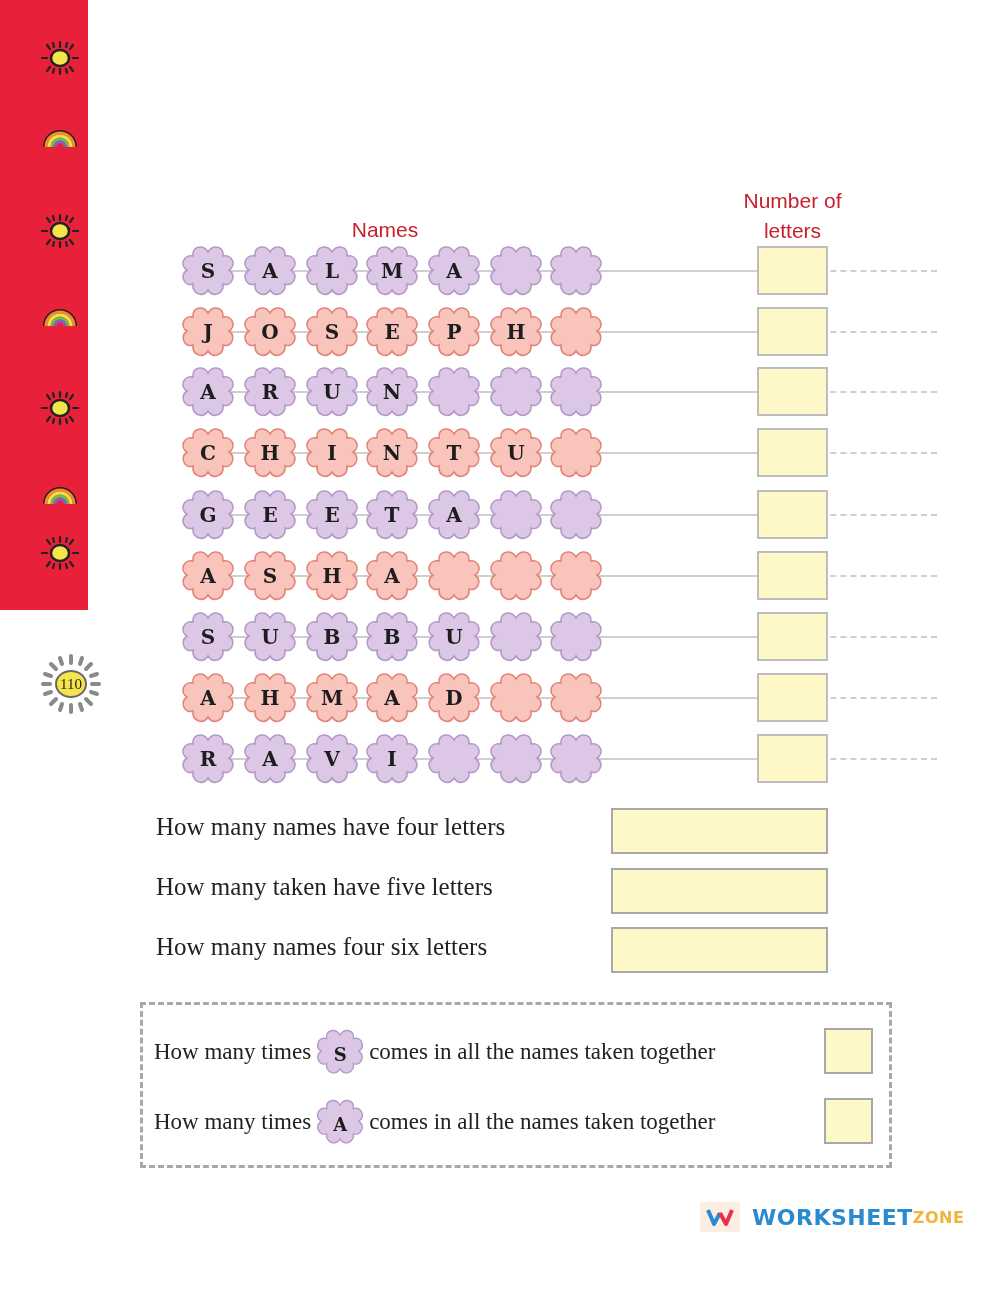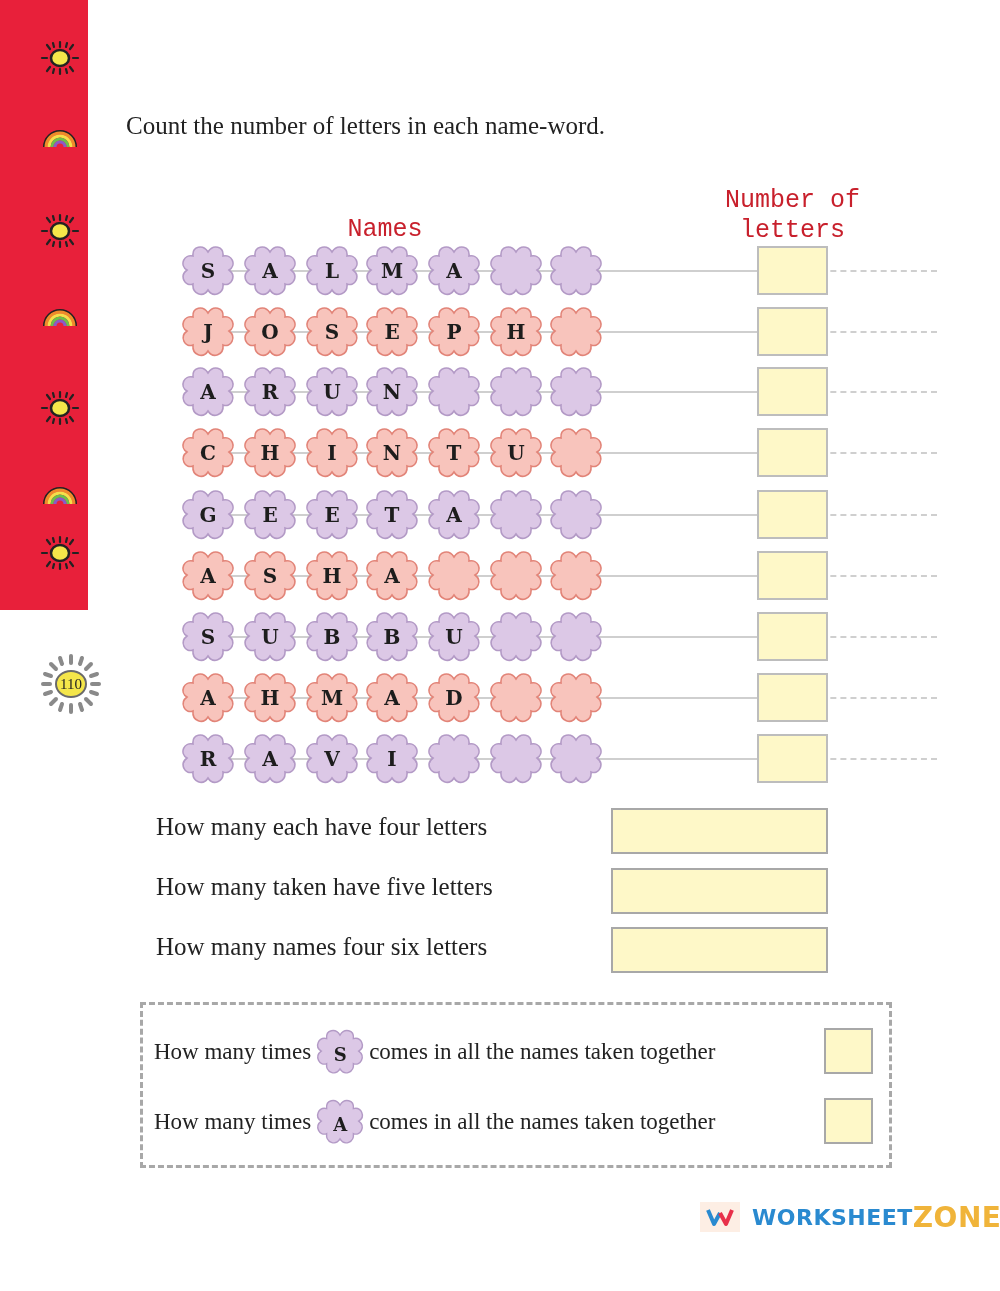--- a/index.html
+++ b/index.html
@@ -2,41 +2,41 @@
 <html><head>
 <meta charset="utf-8">
 <style>
   * { box-sizing: border-box; margin: 0; padding: 0; }
   body { width: 1000px; height: 1291px; background: #ffffff; position: relative; overflow: hidden; font-family: "DejaVu Serif", "Liberation Serif", serif; color: #222; }
   .strip { position: absolute; left: 0; top: 0; width: 88px; height: 610px; background: #e8203a; }
   .deco { position: absolute; width: 40px; height: 36px; }
   .pagenum { position: absolute; left: 40px; top: 653px; width: 62px; height: 62px; }
   .pagenum-text { position: absolute; left: 0; top: 0; width: 62px; height: 62px; display: flex; align-items: center; justify-content: center; font-family: "Liberation Serif", serif; font-size: 15px; color: #222; }
   .intro { position: absolute; left: 126px; top: 110px; font-family: "Liberation Serif", serif; font-size: 25px; line-height: 31px; color: #222; }
-  .hdr { position: absolute; font-family: Liberation Mono, monospace; font-size: 25px; color: #c8202c; text-align: center; line-height: 30px; }
+  .hdr { position: absolute; font-family: Liberation Sans, sans-serif; font-size: 21px; color: #c8202c; text-align: center; line-height: 30px; }
   .hdr-names { left: 330px; top: 215px; width: 110px; }
   .hdr-count { left: 715px; top: 186px; width: 155px; }
   .row { position: absolute; left: 180px; height: 56px; width: 650px; }
   .row .line { position: absolute; left: 20px; top: 27px; width: 580px; height: 2px; background: #cfcfcf; }
   .row .dash { position: absolute; left: 600px; top: 27px; width: 157px; height: 0; border-top: 2px dashed #cfcfcf; }
   .flower { position: absolute; top: 0; width: 56px; height: 56px; }
   .flower svg { position: absolute; left: 0; top: 0; }
   .flower .ltr { position: absolute; left: 0; top: 0; width: 56px; height: 56px; display: flex; align-items: center; justify-content: center; font-family: "DejaVu Serif", serif; font-weight: bold; font-size: 20px; color: #1d1d1d; }
   .ansbox { position: absolute; left: 577px; top: 3px; width: 71px; height: 49px; background: #fef8c8; border: 2px solid #bdbdbd; }
   .q { position: absolute; left: 156px; font-family: "Liberation Serif", serif; font-size: 25px; color: #222; }
   .qbox { position: absolute; left: 611px; width: 217px; height: 46px; background: #fef8c8; border: 2px solid #a8a8a8; }
   .frame { position: absolute; left: 140px; top: 1002px; width: 752px; height: 166px; border: 3px dashed #a8a8a8; }
   .fq { position: absolute; left: 154px; font-family: "Liberation Serif", serif; font-size: 23px; color: #222; display: flex; align-items: center; height: 50px; }
   .fq .mini { position: relative; width: 50px; height: 50px; margin: 0 4px; }
   .fq .mini .ltr { position: absolute; left: 0; top: 4px; width: 50px; height: 46px; display: flex; align-items: center; justify-content: center; font-family: "DejaVu Serif", serif; font-weight: bold; font-size: 18px; color: #1d1d1d; }
   .fbox { position: absolute; left: 824px; width: 49px; height: 46px; background: #fef8c8; border: 2px solid #a8a8a8; }
   .logo { position: absolute; left: 700px; top: 1199px; height: 36px; display: flex; align-items: center; }
   .logo-mark { width: 40px; height: 30px; background: #fdeee4; display: flex; align-items: center; justify-content: center; margin-right: 12px; }
   .logo-a { font-family: "DejaVu Sans", sans-serif; font-weight: bold; font-size: 22px; color: #2a8ad0; letter-spacing: 0.5px; }
-  .logo-b { font-family: "DejaVu Sans", sans-serif; font-weight: bold; font-size: 28px; color: #f0b43a; letter-spacing: 0.5px; }
+  .logo-b { font-family: "DejaVu Sans", sans-serif; font-weight: bold; font-size: 16px; color: #f0b43a; letter-spacing: 0.5px; }
 </style>
 </head>
 <body>
 
 <svg width="0" height="0" style="position:absolute">
   <defs>
     <path id="flowerPath" d="M28,9 C33,1 44,3 43,13 C52,11 57,22 49,27 C57,33 51,44 43,41 C44,51 33,55 28,47 C23,55 12,51 13,41 C5,44 -1,33 7,27 C-1,22 4,11 13,13 C12,3 23,1 28,9 Z"></path>
     <g id="sun">
       <g stroke="#222" stroke-width="2.2" stroke-linecap="round">
         <line x1="20" y1="2" x2="20" y2="7"></line>
@@ -107,21 +107,20 @@
         <line x1="57" y1="21" x2="51" y2="23"></line>
       <line x1="5" y1="41" x2="11" y2="39"></line>
         <line x1="57" y1="41" x2="51" y2="39"></line>
     </g>
     <ellipse cx="31" cy="31" rx="15" ry="13" fill="#f4e64a" stroke="#6a6a6a" stroke-width="2"></ellipse>
   </svg>
   <div class="pagenum-text">110</div>
 </div>
 
 <div class="intro">
-  <div>Count the number of letters in each name-word.</div>
 </div>
 
 <div class="hdr hdr-names">Names</div>
 <div class="hdr hdr-count">
   <div>Number of</div>
   <div>letters</div>
 </div>
 
 <div id="rows">
     <div class="row" style="top: 243px;">
@@ -543,21 +542,21 @@
         <svg width="56" height="56" viewBox="0 0 56 56">
           <use href="#flowerPath" fill="#dcc8e6" stroke="#b39ac6" stroke-width="1.6"></use>
         </svg>
         <div class="ltr"></div>
       </div>
       <div class="ansbox"></div>
     </div>
   </div>
 
 <div id="questions">
-    <div class="q" style="top: 813px;">How many each have four letters</div>
+    <div class="q" style="top: 813px;">How many names have four letters</div>
     <div class="qbox" style="top: 808px;"></div>
     <div class="q" style="top: 873px;">How many taken have five letters</div>
     <div class="qbox" style="top: 868px;"></div>
     <div class="q" style="top: 933px;">How many names four six letters</div>
     <div class="qbox" style="top: 927px;"></div>
   </div>
 
 <div class="frame"></div>
 <div id="fquestions">
     <div class="fq" style="top: 1027px;">

